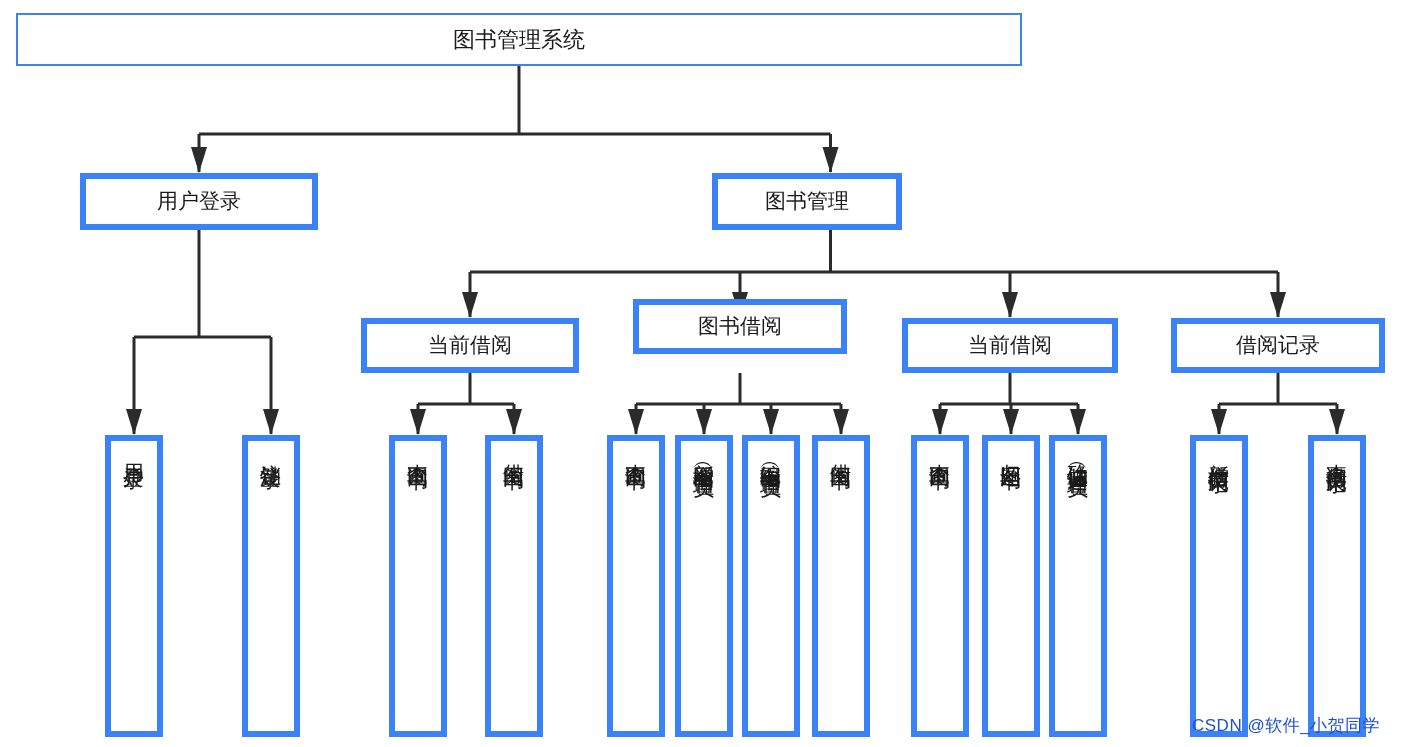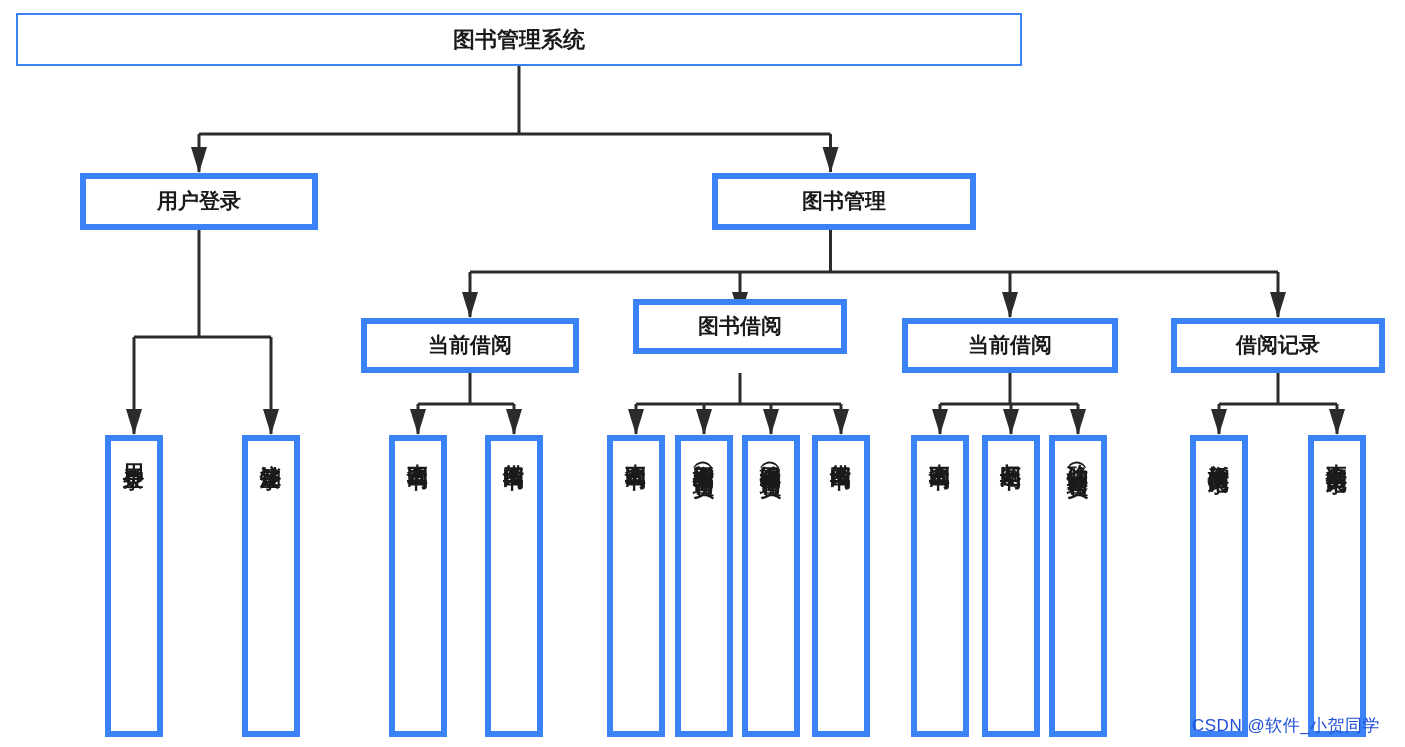--- a/index.html
+++ b/index.html
@@ -28,21 +28,20 @@
   }
   .node {
     position: absolute;
     box-sizing: border-box;
     background: #ffffff;
     border: 6px solid #3b82f6;
     display: flex;
     align-items: center;
     justify-content: center;
     color: #111111;
-    font-weight: bold;
   }
   .node.root      { border-width: 2px; }
   .node .label {
     display: block;
     text-align: center;
     line-height: 1.18;
     white-space: nowrap;
     color: #1a1a1a;
   }
   
@@ -136,21 +135,21 @@
       <polygon points="1329,409 1345,409 1337,435" fill="#2b2b2b"></polygon>
     </svg>
 
   <div id="nodes-layer">
       <div class="node h root" style="left: 16px; top: 13px; width: 1006px; height: 53px;">
         <span class="label">图书管理系统</span>
       </div>
       <div class="node h" style="left: 80px; top: 173px; width: 238px; height: 57px;">
         <span class="label">用户登录</span>
       </div>
-      <div class="node h" style="left: 712px; top: 173px; width: 264px; height: 57px;">
+      <div class="node h" style="left: 712px; top: 173px; width: 190px; height: 57px;">
         <span class="label">图书管理</span>
       </div>
       <div class="node h" style="left: 361px; top: 318px; width: 218px; height: 55px;">
         <span class="label">当前借阅</span>
       </div>
       <div class="node h" style="left: 633px; top: 299px; width: 214px; height: 55px;">
         <span class="label">图书借阅</span>
       </div>
       <div class="node h" style="left: 902px; top: 318px; width: 216px; height: 55px;">
         <span class="label">当前借阅</span>

